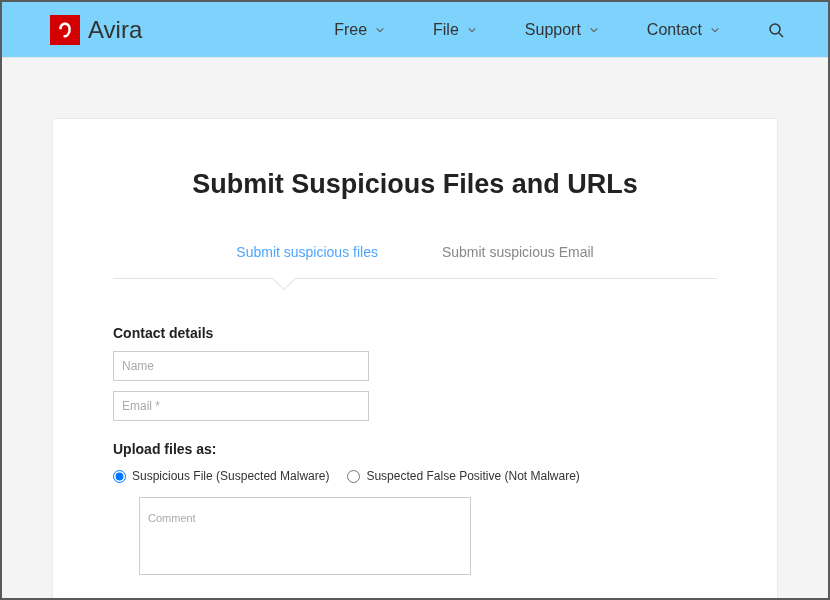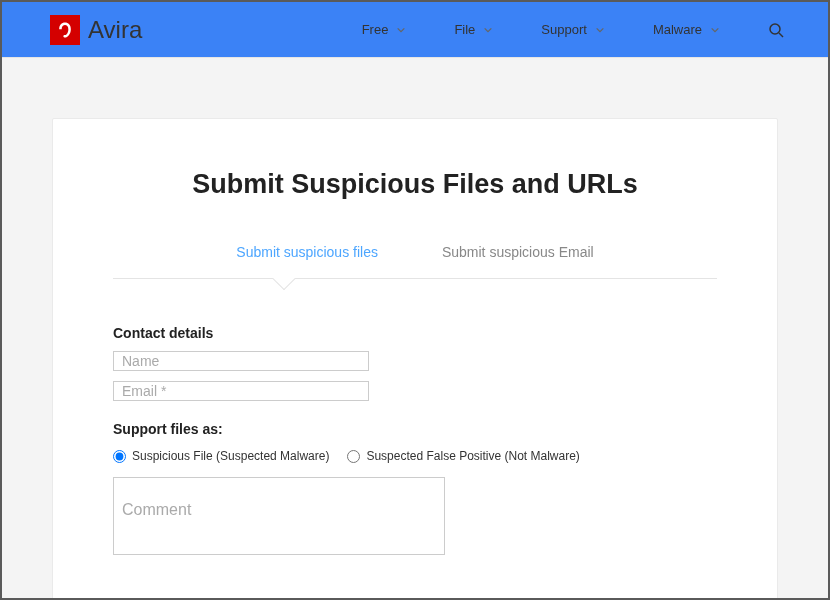--- a/index.html
+++ b/index.html
@@ -5,21 +5,21 @@
     * { box-sizing: border-box; margin: 0; padding: 0; }
     body {
       font-family: -apple-system, BlinkMacSystemFont, "Segoe UI", Arial, sans-serif;
       background: #f4f4f4;
       width: 830px;
       height: 600px;
       overflow: hidden;
       border: 2px solid #5a5a5a;
     }
     .header {
-      background: #3b82f6;
+      background: #7dd3fc;
       height: 56px;
       display: flex;
       align-items: center;
       padding: 0 20px 0 48px;
       border-bottom: 1px solid #e5e5e5;
     }
     .logo-wrap {
       display: flex;
       align-items: center;
       gap: 8px;
@@ -42,21 +42,21 @@
       display: flex;
       gap: 48px;
       margin-left: auto;
       margin-right: 24px;
       align-items: center;
     }
     .nav-item {
       display: flex;
       align-items: center;
       gap: 8px;
-      font-size: 13px;
+      font-size: 16px;
       color: #333;
       cursor: pointer;
     }
     .chev {
       width: 10px;
       height: 10px;
     }
     .search-btn {
       cursor: pointer;
       display: flex;
@@ -111,24 +111,24 @@
     }
     .section-label {
       font-size: 14px;
       font-weight: 700;
       color: #222;
       margin-bottom: 10px;
     }
     .text-input {
       display: block;
       width: 256px;
-      height: 20px;
+      height: 30px;
       border: 1px solid #ccc;
       padding: 4px 8px;
-      font-size: 14px;
+      font-size: 12px;
       color: #333;
       margin-bottom: 10px;
       font-family: inherit;
     }
     .text-input::placeholder { color: #aaa; }
     .upload-label {
       font-size: 14px;
       font-weight: 700;
       color: #222;
       margin-top: 20px;
@@ -145,24 +145,25 @@
       align-items: center;
       gap: 6px;
       font-size: 12px;
       color: #333;
     }
     .radio-opt input { cursor: pointer; }
     .comment-area {
       width: 332px;
       height: 78px;
       border: 1px solid #ccc;
-      padding: 23px 8px;
-      font-size: 16px;
+      padding: 14px 8px;
+      font-size: 11px;
       font-family: inherit;
       resize: none;
+      margin-left: 26px;
     }
     .comment-area::placeholder { color: #aaa; }
   </style>
 </head>
 <body>
 
 <div class="header">
   <div class="logo-wrap">
     <div class="logo-mark">
       <svg viewBox="0 0 24 24" fill="none">
@@ -184,21 +185,21 @@
           <path d="M2 4 L6 8 L10 4" stroke="#666" stroke-width="1.5" fill="none"></path>
         </svg>
     </div>
     <div class="nav-item">
       <span>Support</span>
       <svg class="chev" viewBox="0 0 12 12">
           <path d="M2 4 L6 8 L10 4" stroke="#666" stroke-width="1.5" fill="none"></path>
         </svg>
     </div>
     <div class="nav-item">
-      <span>Malware</span>
+      <span>Contact</span>
       <svg class="chev" viewBox="0 0 12 12">
           <path d="M2 4 L6 8 L10 4" stroke="#666" stroke-width="1.5" fill="none"></path>
         </svg>
     </div>
     <div class="search-btn">
       <svg width="16" height="16" viewBox="0 0 16 16">
           <circle cx="7" cy="7" r="5" stroke="#333" stroke-width="1.5" fill="none"></circle>
           <line x1="11" y1="11" x2="15" y2="15" stroke="#333" stroke-width="1.5"></line>
         </svg>
     </div>
@@ -216,21 +217,21 @@
       <div class="tab">
         <span>Submit suspicious Email</span>
       </div>
       <div class="tab-pointer"></div>
     </div>
 
     <div class="section-label">Contact details</div>
     <input class="text-input" type="text" placeholder="Name" style="">
     <input class="text-input" type="text" placeholder="Email *" style="">
 
-    <div class="upload-label">Support files as:</div>
+    <div class="upload-label">Upload files as:</div>
     <div class="radio-row">
       <label class="radio-opt">
         <input type="radio" name="uptype" checked="" style="">
         <span>Suspicious File (Suspected Malware)</span>
       </label>
       <label class="radio-opt">
         <input type="radio" name="uptype" style="">
         <span>Suspected False Positive (Not Malware)</span>
       </label>
     </div>

